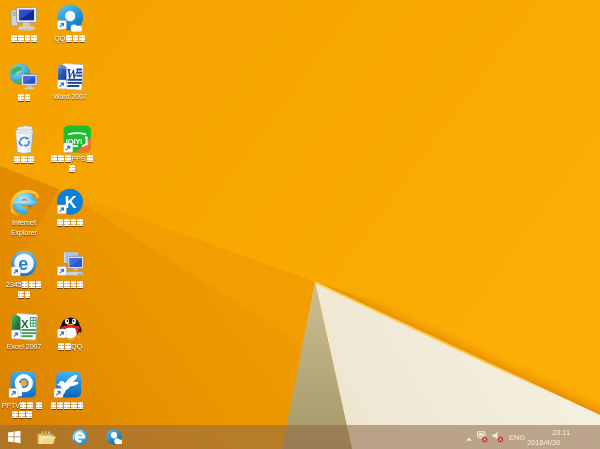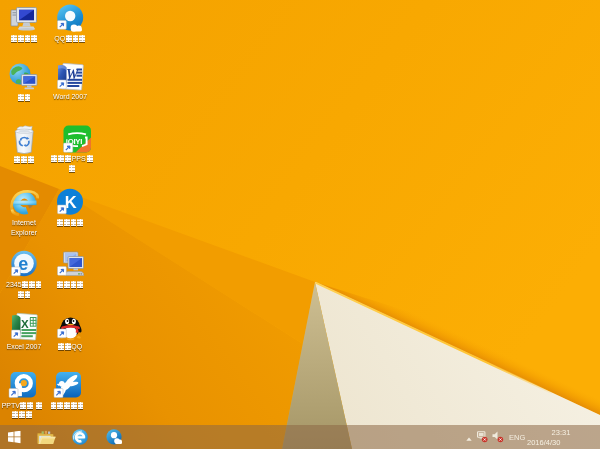--- a/index.html
+++ b/index.html
@@ -488,16 +488,16 @@
   <rect x="2.6" y="6.6" width="3.2" height="0.9" fill="#EFE9DB"></rect>
   <circle cx="7.7" cy="8.5" r="2.8" fill="#C8352A"></circle>
   <path d="M6.6,7.4 l2.2,2.2 M8.8,7.4 l-2.2,2.2" stroke="#fff" stroke-width="0.85"></path>
  </svg>
  <svg class="tri" style="left:491.5px;top:5.8px;" width="12" height="12" viewBox="0 0 12 12">
   <path d="M0.5,3.2 l2.2,0 2.8,-2.6 0,8 -2.8,-2.6 -2.2,0Z" fill="#EFE9DB"></path>
   <circle cx="8.4" cy="8.5" r="2.8" fill="#C8352A"></circle>
   <path d="M7.3,7.4 l2.2,2.2 M9.5,7.4 l-2.2,2.2" stroke="#fff" stroke-width="0.85"></path>
  </svg>
  <div id="eng">ENG</div>
- <div id="time">23:31</div>
+ <div id="time">23:11</div>
  <div id="date">2016/4/30&nbsp;<span class="ck"></span><span class="ck"></span><span class="ck"></span></div>
 </div>
 </div>
 
 </body></html>

